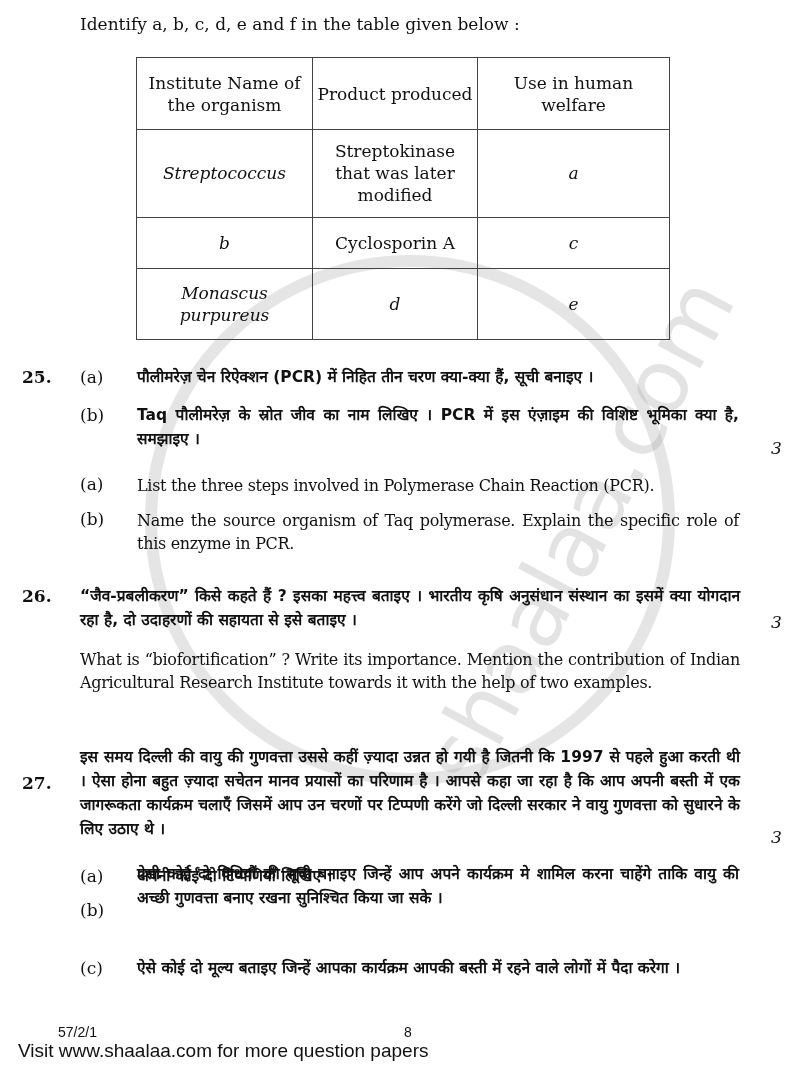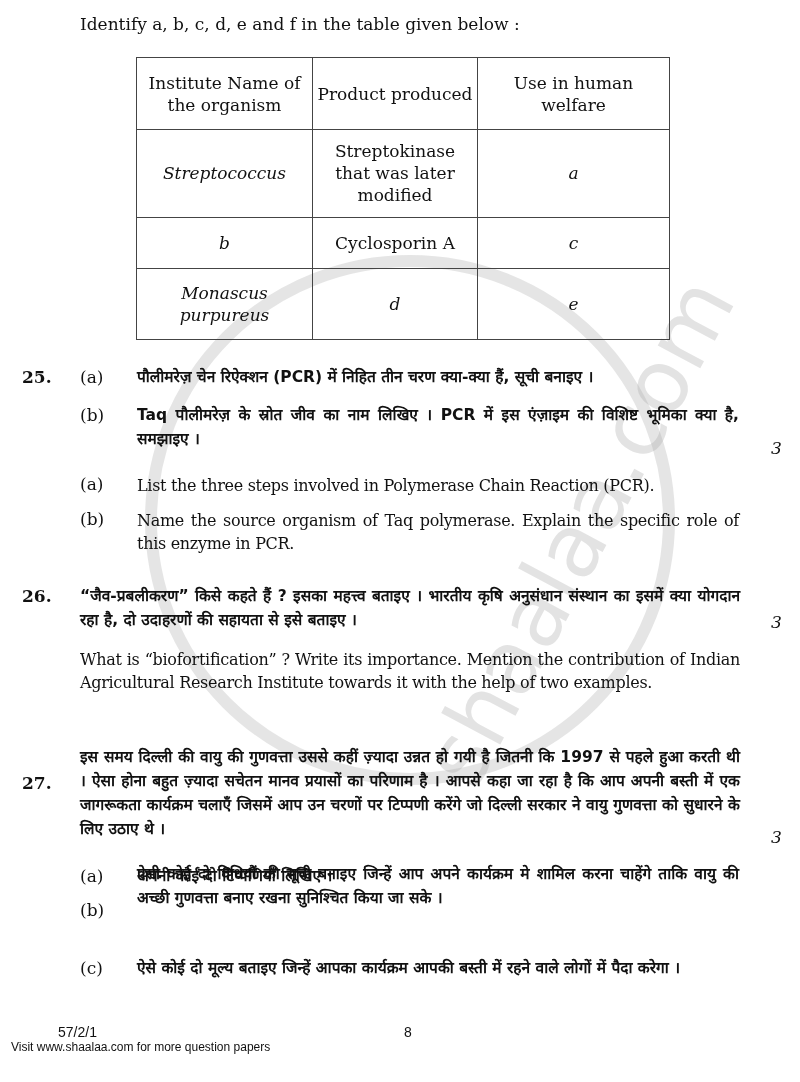--- a/index.html
+++ b/index.html
@@ -31,21 +31,21 @@
   .qnum { font-weight: bold; font-size: 17px; left: 22px; }
   .part { font-size: 17px; left: 80px; }
   .txt { font-size: 17px; line-height: 23px; left: 137px; width: 602px; text-align: justify; }
   .hi { font-family: "DejaVu Sans", sans-serif; font-size: 15.5px; line-height: 24px; font-weight: bold; }
   .en { font-family: "DejaVu Serif", serif; font-size: 16px; line-height: 23px; letter-spacing: -0.3px; }
   .txt.q { left: 80px; width: 660px; }
   .marks { left: 771px; font-style: italic; font-size: 17px; }
 
   .footer-code { left: 14px; top: 1024px; font-size: 14px; margin-left: 44px; }
   .footer-page { left: 404px; top: 1024px; font-size: 14px; }
-  .footer-link { left: 11px; top: 1040px; font-size: 12px; }
+  .footer-link { left: 18px; top: 1040px; font-size: 19px; }
 
   .wm { left: 145px; top: 255px; width: 530px; height: 530px; border-radius: 50%;
         border: 12px solid rgba(180,180,180,0.35); box-sizing: border-box; pointer-events: none; }
   .wm-text { left: 300px; top: 480px; font-size: 88px; color: rgba(170,170,170,0.33);
         transform: rotate(-62deg); transform-origin: center; font-family: "DejaVu Sans", sans-serif;
         pointer-events: none; white-space: nowrap; }
 </style>
 </head>
 <body>
 

